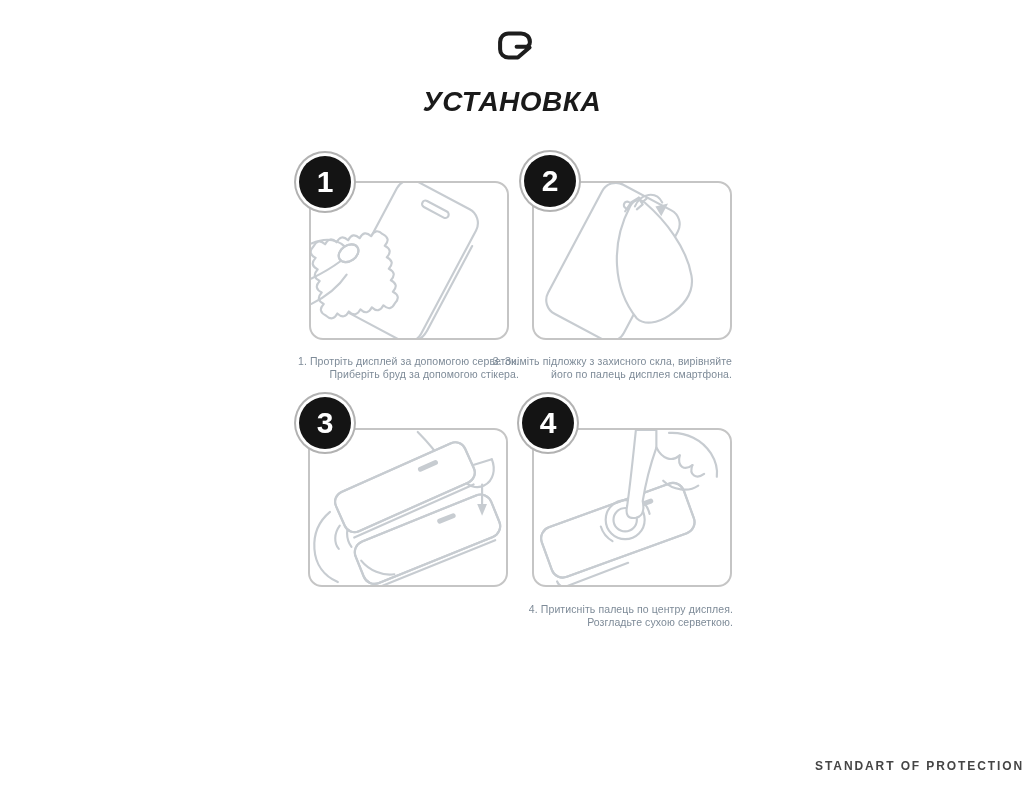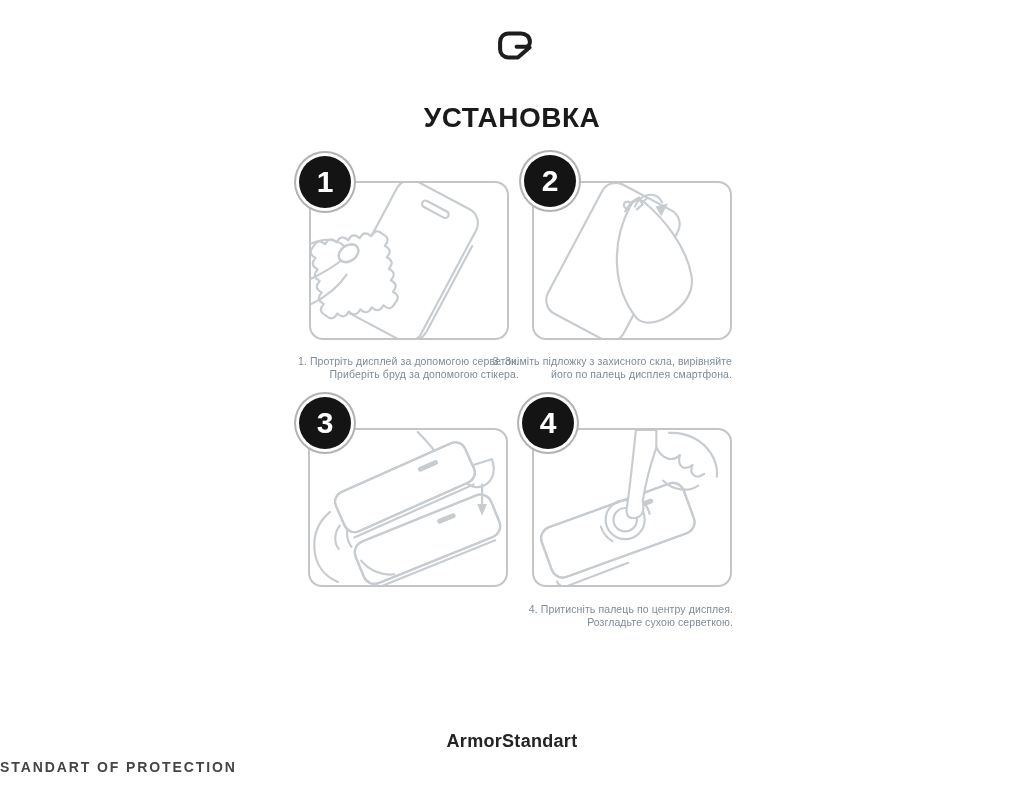--- a/index.html
+++ b/index.html
@@ -3,22 +3,22 @@
 <meta charset="utf-8">
 <style>
   html,body{margin:0;padding:0;background:#ffffff;}
   .page{position:relative;width:1024px;height:800px;background:#ffffff;overflow:hidden;
         font-family:"Liberation Sans",sans-serif;}
 
   
   .logo-mark{position:absolute;left:496px;top:31px;width:38px;height:29px;}
   .logo-text{position:absolute;left:0;right:0;top:61px;text-align:center;
              font-size:11px;font-weight:700;letter-spacing:5px;padding-left:5px;color:#2e2e2e;}
-  .page-title{position:absolute;left:0;right:0;top:86px;margin:16px;text-align:center;
-              font-size:28px;font-weight:800;letter-spacing:.5px;color:#1a1a1a;}
+  .page-title{position:absolute;left:0;right:0;top:86px;margin:0;text-align:center;
+              font-size:28px;font-weight:800;letter-spacing:.5px;color:#1a1a1a;font-style:italic;}
 
   
   .panel{position:absolute;width:200px;height:159px;border:2px solid #c5c5c5;border-radius:14px;
          box-sizing:border-box;background:#fff;}
   .panel svg{display:block;width:100%;height:100%;}
   .p1{left:309px;top:181px;} .p2{left:532px;top:181px;}
   .p3{left:308px;top:428px;} .p4{left:532px;top:428px;}
 
   
   .badge{position:absolute;width:52px;height:52px;border-radius:50%;background:#141414;
@@ -31,22 +31,22 @@
   
   .caption{position:absolute;text-align:right;color:#7e8b98;font-size:10.5px;line-height:12.5px;
            letter-spacing:.1px;white-space:nowrap;}
   .c1{right:505px;top:355px;} .c2{right:292px;top:355px;}
   .c3{right:517px;top:603px;} .c4{right:291px;top:603px;}
   .caption span{display:block;}
 
   
   .brand-name{position:absolute;left:0;right:0;top:731px;text-align:center;
               font-size:18px;font-weight:700;letter-spacing:.3px;color:#242424;}
-  .brand-tagline{position:absolute;left:0;right:0;top:759px;text-align:left;
-                 font-size:14px;font-weight:700;letter-spacing:1.9px;color:#454545;}
+  .brand-tagline{position:absolute;left:0;right:0;top:759px;text-align:right;
+                 font-size:12px;font-weight:700;letter-spacing:1.9px;color:#454545;}
 
   
   .art path,.art rect,.art circle,.art line,.art ellipse{
       stroke:#c7ccd1;stroke-width:2.2;fill:none;stroke-linecap:round;stroke-linejoin:round;}
   .art .wfill{fill:#ffffff;}
   .art .gfill{fill:#c7ccd1;stroke:none;}
   .logo-mark path{stroke:#1d1d1d;stroke-width:5;fill:none;stroke-linecap:round;stroke-linejoin:round;}
 </style>
 </head>
 <body>
@@ -175,16 +175,15 @@
   </div>
   <div class="caption c2">
     <span>3. Зніміть підложку з захисного скла, вирівняйте</span>
     <span>його по палець дисплея смартфона.</span>
   </div>
   <div class="caption c4">
     <span>4. Притисніть палець по центру дисплея.</span>
     <span>Розгладьте сухою серветкою.</span>
   </div>
 
-  <div class="brand-name">ArmorStandart</div>
   <div class="brand-tagline">STANDART OF PROTECTION</div>
 
 </div>
 
 </body></html>

